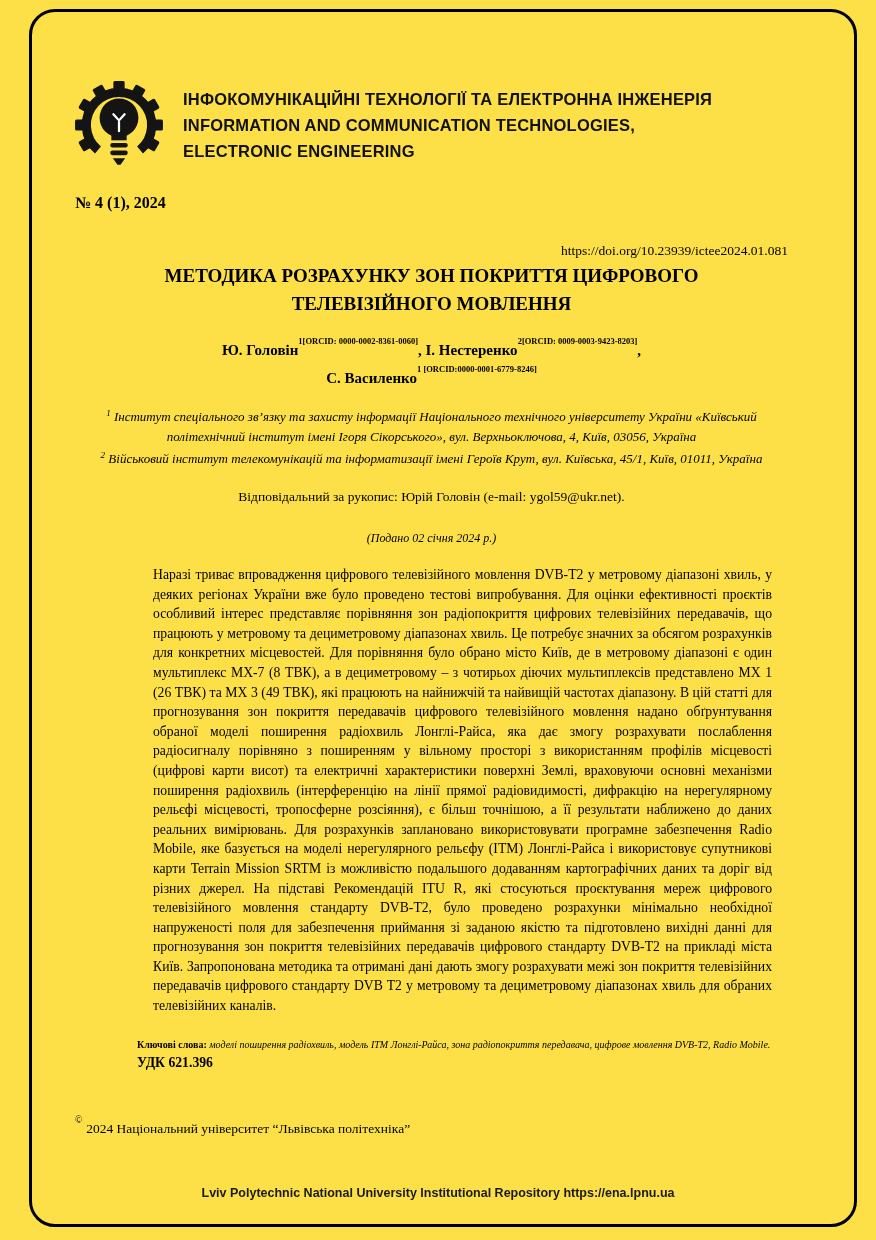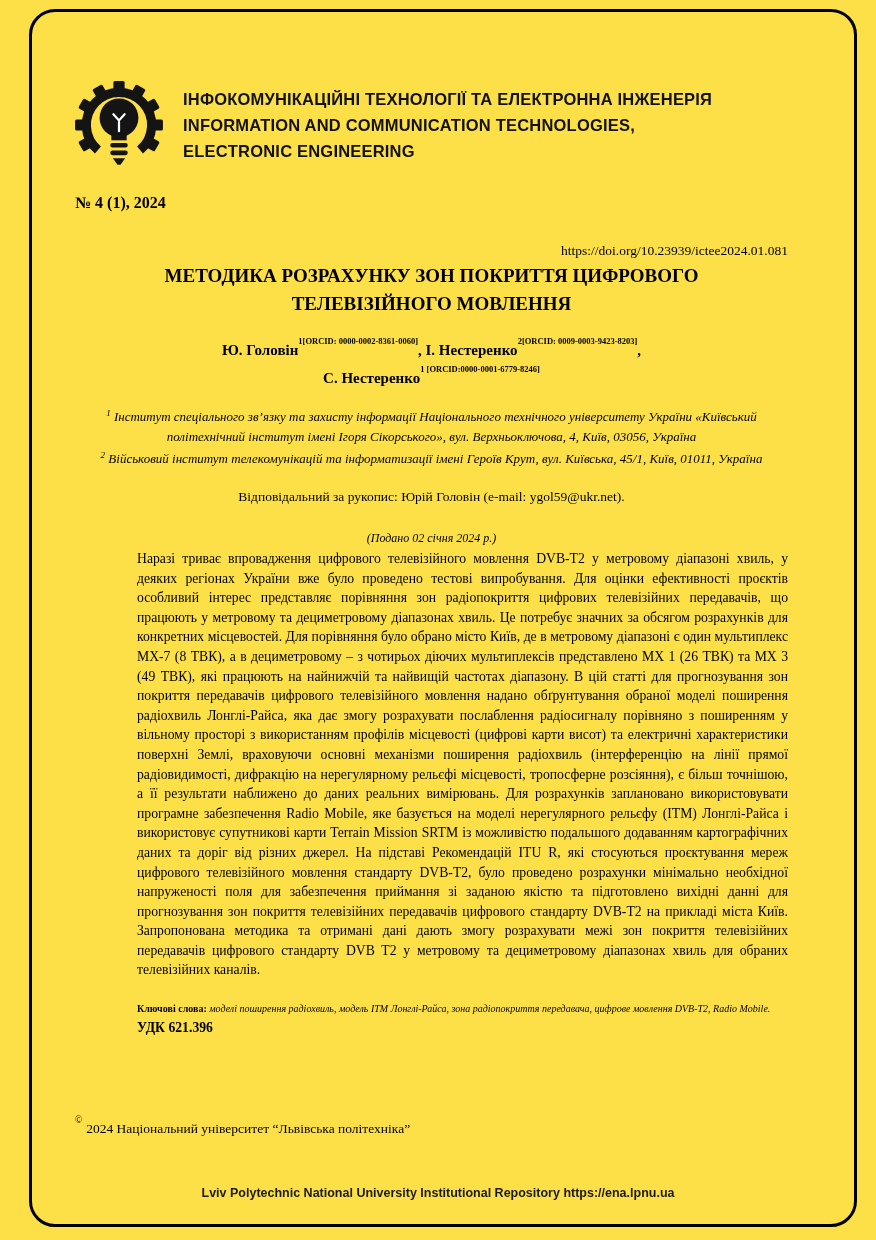--- a/index.html
+++ b/index.html
@@ -94,21 +94,21 @@
     font-size: 12px;
     font-style: italic;
   }
   .abstractblock {
     position: absolute;
     left: 137px; top: 549px;
     width: 651px;
     text-align: justify;
   }
   .abstract {
-    margin: 0;
+    margin: 16px;
     font-size: 13.7px;
     line-height: 19.6px;
   }
   .keywords {
     margin: 19px 0 0 0;
     font-size: 10px;
     line-height: 19.6px;
   }
   .kwlabel { font-weight: bold; font-style: normal; }
   .kwtext { font-style: italic; }
@@ -175,21 +175,21 @@
   </header>
 
   <div class="issue">№ 4 (1), 2024</div>
 
   <a class="doi" href="#">https://doi.org/10.23939/ictee2024.01.081</a>
 
   <div class="titleblock">
     <h1 class="title">МЕТОДИКА РОЗРАХУНКУ ЗОН ПОКРИТТЯ ЦИФРОВОГО ТЕЛЕВІЗІЙНОГО МОВЛЕННЯ</h1>
 
     <div class="authors authors-1"><span>Ю. Головін</span><sup class="asup">1[ORCID: 0000-0002-8361-0060]</sup><span>, </span><span>І. Нестеренко</span><sup class="asup">2[ORCID: 0009-0003-9423-8203]</sup><span>,</span></div>
-    <div class="authors"><span>С. Нестеренко</span><sup class="asup">1 [ORCID:0000-0001-6779-8246]</sup></div>
+    <div class="authors"><span>С. Василенко</span><sup class="asup">1 [ORCID:0000-0001-6779-8246]</sup></div>
 
     <div class="affils">
       <div class="affil"><sup>1</sup> <span>Інститут спеціального зв’язку та захисту інформації Національного технічного університету України «Київський політехнічний інститут імені Ігоря Сікорського», вул. Верхньоключова, 4, Київ, 03056, Україна</span></div>
       <div class="affil"><sup>2</sup> <span>Військовий інститут телекомунікацій та інформатизації імені Героїв Крут, вул. Київська, 45/1, Київ, 01011, Україна</span></div>
     </div>
 
     <div class="corr">Відповідальний за рукопис: Юрій Головін (e-mail: ygol59@ukr.net).</div>
     <div class="submitted">(Подано 02 січня 2024 р.)</div>
   </div>
 

